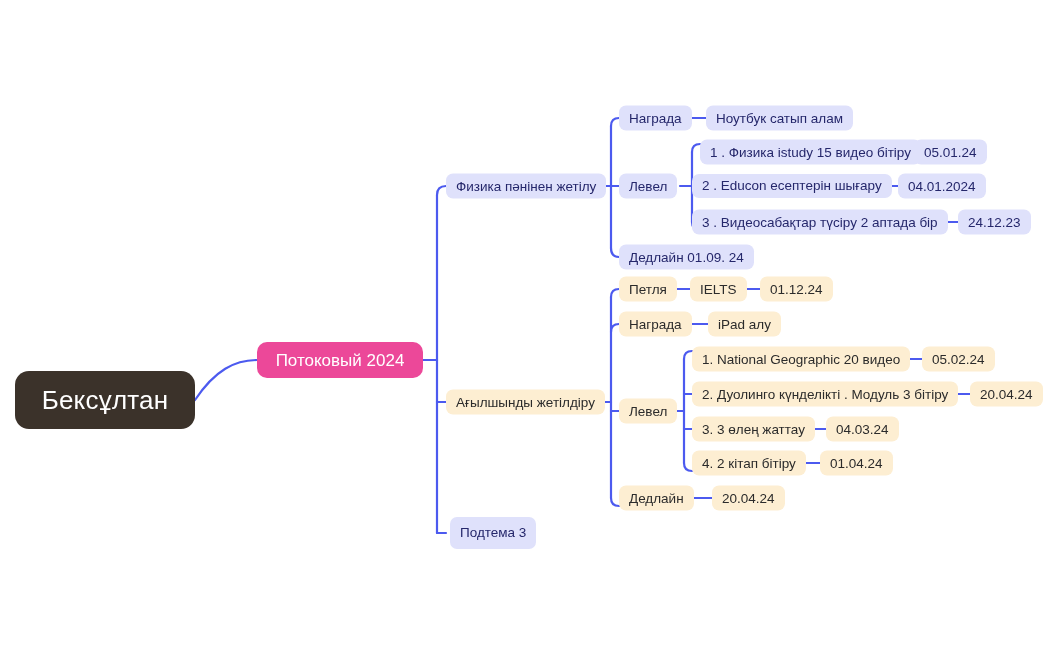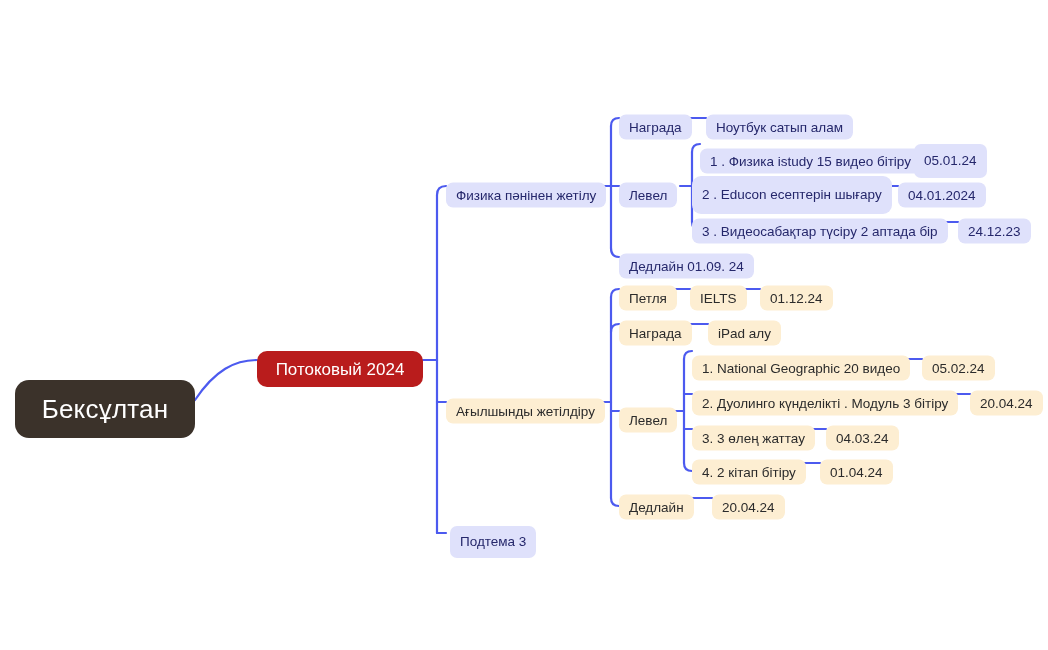--- a/index.html
+++ b/index.html
@@ -25,33 +25,32 @@
   }
   .node {
     position: absolute;
     display: flex;
     align-items: center;
     justify-content: center;
     box-sizing: border-box;
     white-space: nowrap;
     line-height: 1;
     transform: translateY(-50%);
-    margin-top: 9px;
   }
   .node-root {
     background: #3b322a;
     color: #ffffff;
     border-radius: 14px;
     font-size: 26px;
     letter-spacing: 0.2px;
     padding: 0 20px;
     align-items: center;
   }
   .node-center {
-    background: #b91c1c;
+    background: #ec4899;
     color: #ffffff;
     border-radius: 10px;
     font-size: 17px;
     padding: 0 16px;
   }
   .node-lav {
     background: #dfe1fb;
     color: #25276b;
     border-radius: 7px;
     font-size: 13.5px;
@@ -156,25 +155,25 @@
     <span>Ноутбук сатып алам</span>
   </div>
 
   <div class="node node-lav" style="left:619px; top:186px; height:25px;">
     <span>Левел</span>
   </div>
 
   <div class="node node-lav" style="left:700px; top:152px; height:25px;">
     <span>1 . Физика istudy 15 видео бітіру</span>
   </div>
-  <div class="node node-lav" style="left:914px; top:152px; height:34px;">
+  <div class="node node-lav" style="left:914px; top:152px; height:25px;">
     <span>05.01.24</span>
   </div>
 
-  <div class="node node-lav" style="left:692px; top:186px; height:38px;border-radius:9px;">
+  <div class="node node-lav" style="left:692px; top:186px; height:24px;">
     <span>2 . Educon есептерін шығару</span>
   </div>
   <div class="node node-lav" style="left:898px; top:186px; height:25px;">
     <span>04.01.2024</span>
   </div>
 
   <div class="node node-lav" style="left:692px; top:222px; height:25px;">
     <span>3 . Видеосабақтар түсіру 2 аптада бір</span>
   </div>
   <div class="node node-lav" style="left:958px; top:222px; height:25px;">

